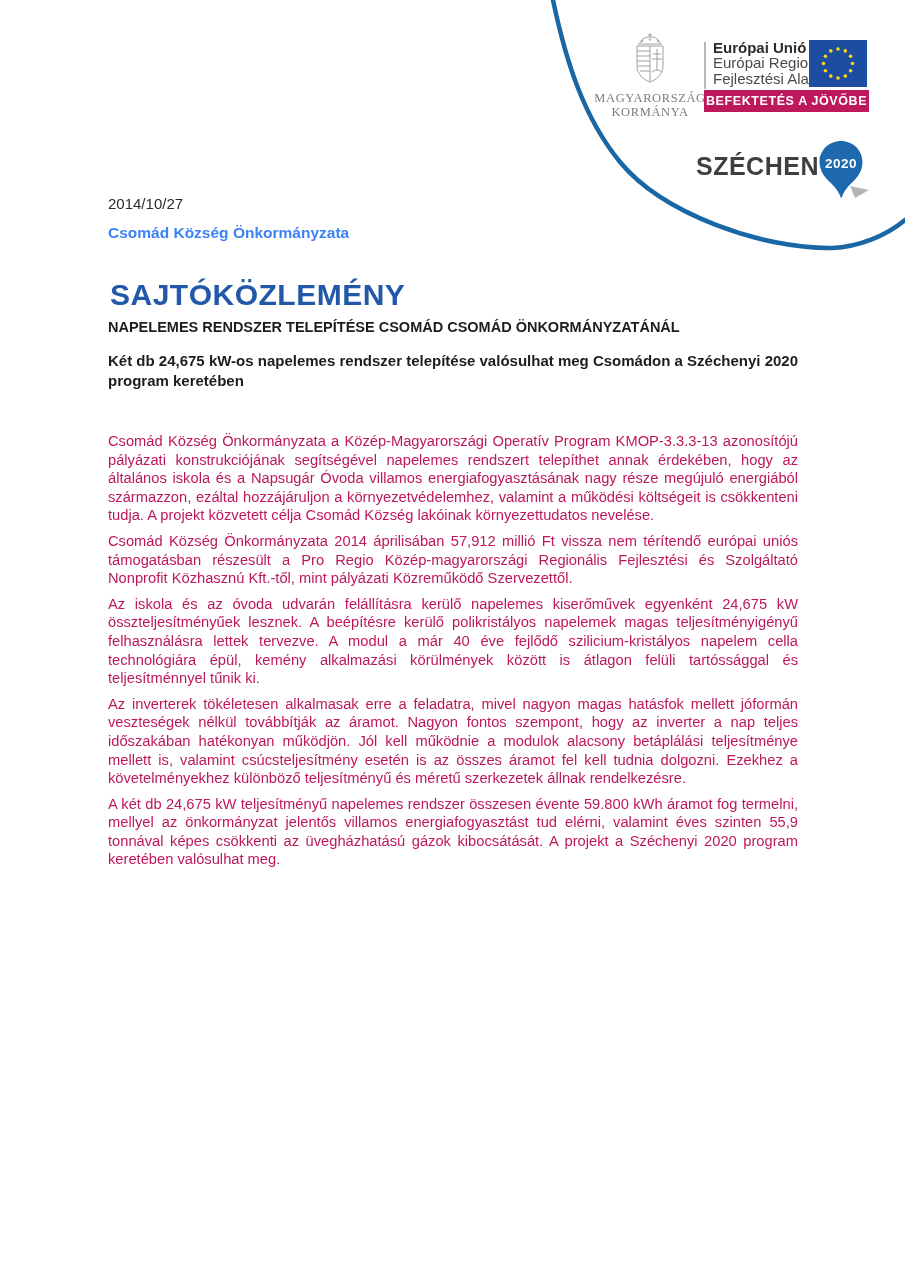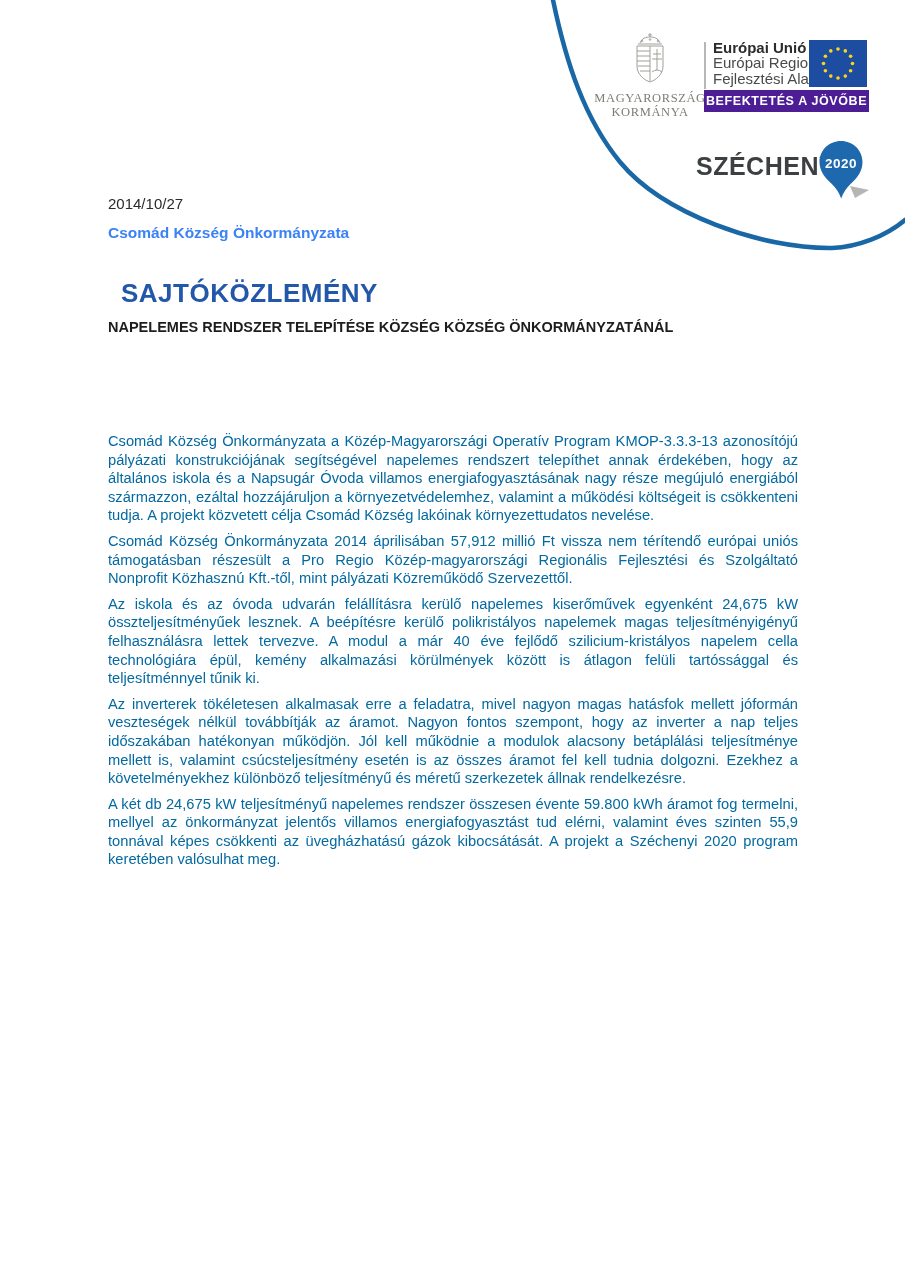--- a/index.html
+++ b/index.html
@@ -16,50 +16,50 @@
   .gov-name  {
     margin-top:8px; font-family:"Liberation Serif", serif; color:#7d7c74;
     font-size:12.5px; line-height:13.5px; letter-spacing:0.6px;
   }
   .eu-divider { position:absolute; left:704px; top:42px; width:2px; height:47px; background:#b7b7b7; }
   .eu-text { position:absolute; left:713px; top:40px; font-size:15px; line-height:15.4px; color:#4a4a4a; }
   .eu-text .l1 { font-weight:bold; color:#2c2c2c; }
   .eu-flag { position:absolute; left:809px; top:40px; }
   .banner {
     position:absolute; left:704px; top:90px; width:165px; height:22px;
-    background:#4c1d95; color:#ffffff; font-weight:bold; font-size:12.5px;
+    background:#be185d; color:#ffffff; font-weight:bold; font-size:12.5px;
     letter-spacing:0.6px; text-align:center; line-height:22px;
   }
   .szechenyi { position:absolute; left:696px; top:147px; height:64px; }
   .sz-word {
     position:absolute; left:0; top:5px; font-size:25px; font-weight:bold;
     color:#3d4042; letter-spacing:0.5px; white-space:nowrap;
   }
   .sz-pin { position:absolute; left:121px; top:-7px; }
 
   
   .doc-date { position:absolute; left:108px; top:195px; font-size:15px; color:#2b2b2b; }
   .doc-org  { position:absolute; left:108px; top:224px; font-size:15.5px; font-weight:bold; color:#3b82f6; }
   .doc-title {
-    position:absolute; left:121px; top:278px; font-size:26px; font-weight:bold;
+    position:absolute; left:110px; top:278px; font-size:30px; font-weight:bold;
     color:#2257a9; letter-spacing:0.5px;
   }
   .doc-subtitle {
     position:absolute; left:108px; top:319px; width:690px;
     font-size:14.5px; font-weight:bold; color:#1d1d1d;
   }
   .doc-lead {
     position:absolute; left:108px; top:351px; width:690px;
     font-size:15px; line-height:19.5px; font-weight:bold; color:#1d1d1d;
     text-align:justify;
   }
   .doc-body { position:absolute; left:108px; top:432px; width:690px; }
   .doc-body p {
     margin:0 0 7px 0; font-size:14.7px; line-height:18.6px;
-    text-align:justify; color:#0369a1;
+    text-align:justify; color:#be185d;
   }
 </style>
 </head>
 <body>
 
 <div class="page">
 
   <svg class="curve-svg" width="905" height="262" viewBox="0 0 905 262" aria-hidden="true">
     <path d="M553,0 C566,62 584,118 620,162 C663,214 762,249 832,248 C858,247 886,236 905,220" fill="none" stroke="#1a67a6" stroke-width="4.5" stroke-linecap="round"></path>
   </svg>
@@ -123,21 +123,22 @@
     <svg class="sz-pin" width="56" height="64" viewBox="0 0 56 64" aria-hidden="true">
       <path d="M33,46 L52,50 L38,58 Z" fill="#b5b5b5"></path>
       <path d="M24,1 C36,1 45.5,10.3 45.5,22 C45.5,31 40.5,37.5 34,43.5 C29.8,47.4 26.2,52.8 24.2,58.5 C22.2,52.8 18.6,47.4 14.4,43.5 C7.9,37.5 2.5,31 2.5,22 C2.5,10.3 12,1 24,1 Z" fill="#1e68ad"></path>
       <text x="24" y="27.5" text-anchor="middle" font-size="13.5" font-weight="bold" fill="#ffffff" letter-spacing="0.5" font-family="Liberation Sans, sans-serif">2020</text>
     </svg>
   </div>
 
   <div class="doc-date">2014/10/27</div>
   <div class="doc-org">Csomád Község Önkormányzata</div>
   <h1 class="doc-title" style="margin:0;">SAJTÓKÖZLEMÉNY</h1>
-  <div class="doc-subtitle">NAPELEMES RENDSZER TELEPÍTÉSE KÖZSÉG KÖZSÉG ÖNKORMÁNYZATÁNÁL</div>
+  <div class="doc-subtitle">NAPELEMES RENDSZER TELEPÍTÉSE CSOMÁD CSOMÁD ÖNKORMÁNYZATÁNÁL</div>
+  <div class="doc-lead">Két db 24,675 kW-os napelemes rendszer telepítése valósulhat meg Csomádon a Széchenyi 2020 program keretében</div>
 
   <div class="doc-body">
     <p>Csomád Község Önkormányzata a Közép-Magyarországi Operatív Program KMOP-3.3.3-13 azonosítójú pályázati konstrukciójának segítségével napelemes rendszert telepíthet annak érdekében, hogy az általános iskola és a Napsugár Óvoda villamos energiafogyasztásának nagy része megújuló energiából származzon, ezáltal hozzájáruljon a környezetvédelemhez, valamint a működési költségeit is csökkenteni tudja. A projekt közvetett célja Csomád Község lakóinak környezettudatos nevelése.</p>
     <p>Csomád Község Önkormányzata 2014 áprilisában 57,912 millió Ft vissza nem térítendő európai uniós támogatásban részesült a Pro Regio Közép-magyarországi Regionális Fejlesztési és Szolgáltató Nonprofit Közhasznú Kft.-től, mint pályázati Közreműködő Szervezettől.</p>
     <p>Az iskola és az óvoda udvarán felállításra kerülő napelemes kiserőművek egyenként 24,675 kW összteljesítményűek lesznek. A beépítésre kerülő polikristályos napelemek magas teljesítményigényű felhasználásra lettek tervezve. A modul a már 40 éve fejlődő szilicium-kristályos napelem cella technológiára épül, kemény alkalmazási körülmények között is átlagon felüli tartóssággal és teljesítménnyel tűnik ki.</p>
     <p>Az inverterek tökéletesen alkalmasak erre a feladatra, mivel nagyon magas hatásfok mellett jóformán veszteségek nélkül továbbítják az áramot. Nagyon fontos szempont, hogy az inverter a nap teljes időszakában hatékonyan működjön. Jól kell működnie a modulok alacsony betáplálási teljesítménye mellett is, valamint csúcsteljesítmény esetén is az összes áramot fel kell tudnia dolgozni. Ezekhez a követelményekhez különböző teljesítményű és méretű szerkezetek állnak rendelkezésre.</p>
     <p>A két db 24,675 kW teljesítményű napelemes rendszer összesen évente 59.800 kWh áramot fog termelni, mellyel az önkormányzat jelentős villamos energiafogyasztást tud elérni, valamint éves szinten 55,9 tonnával képes csökkenti az üvegházhatású gázok kibocsátását. A projekt a Széchenyi 2020 program keretében valósulhat meg.</p>
   </div>
 
 </div>

